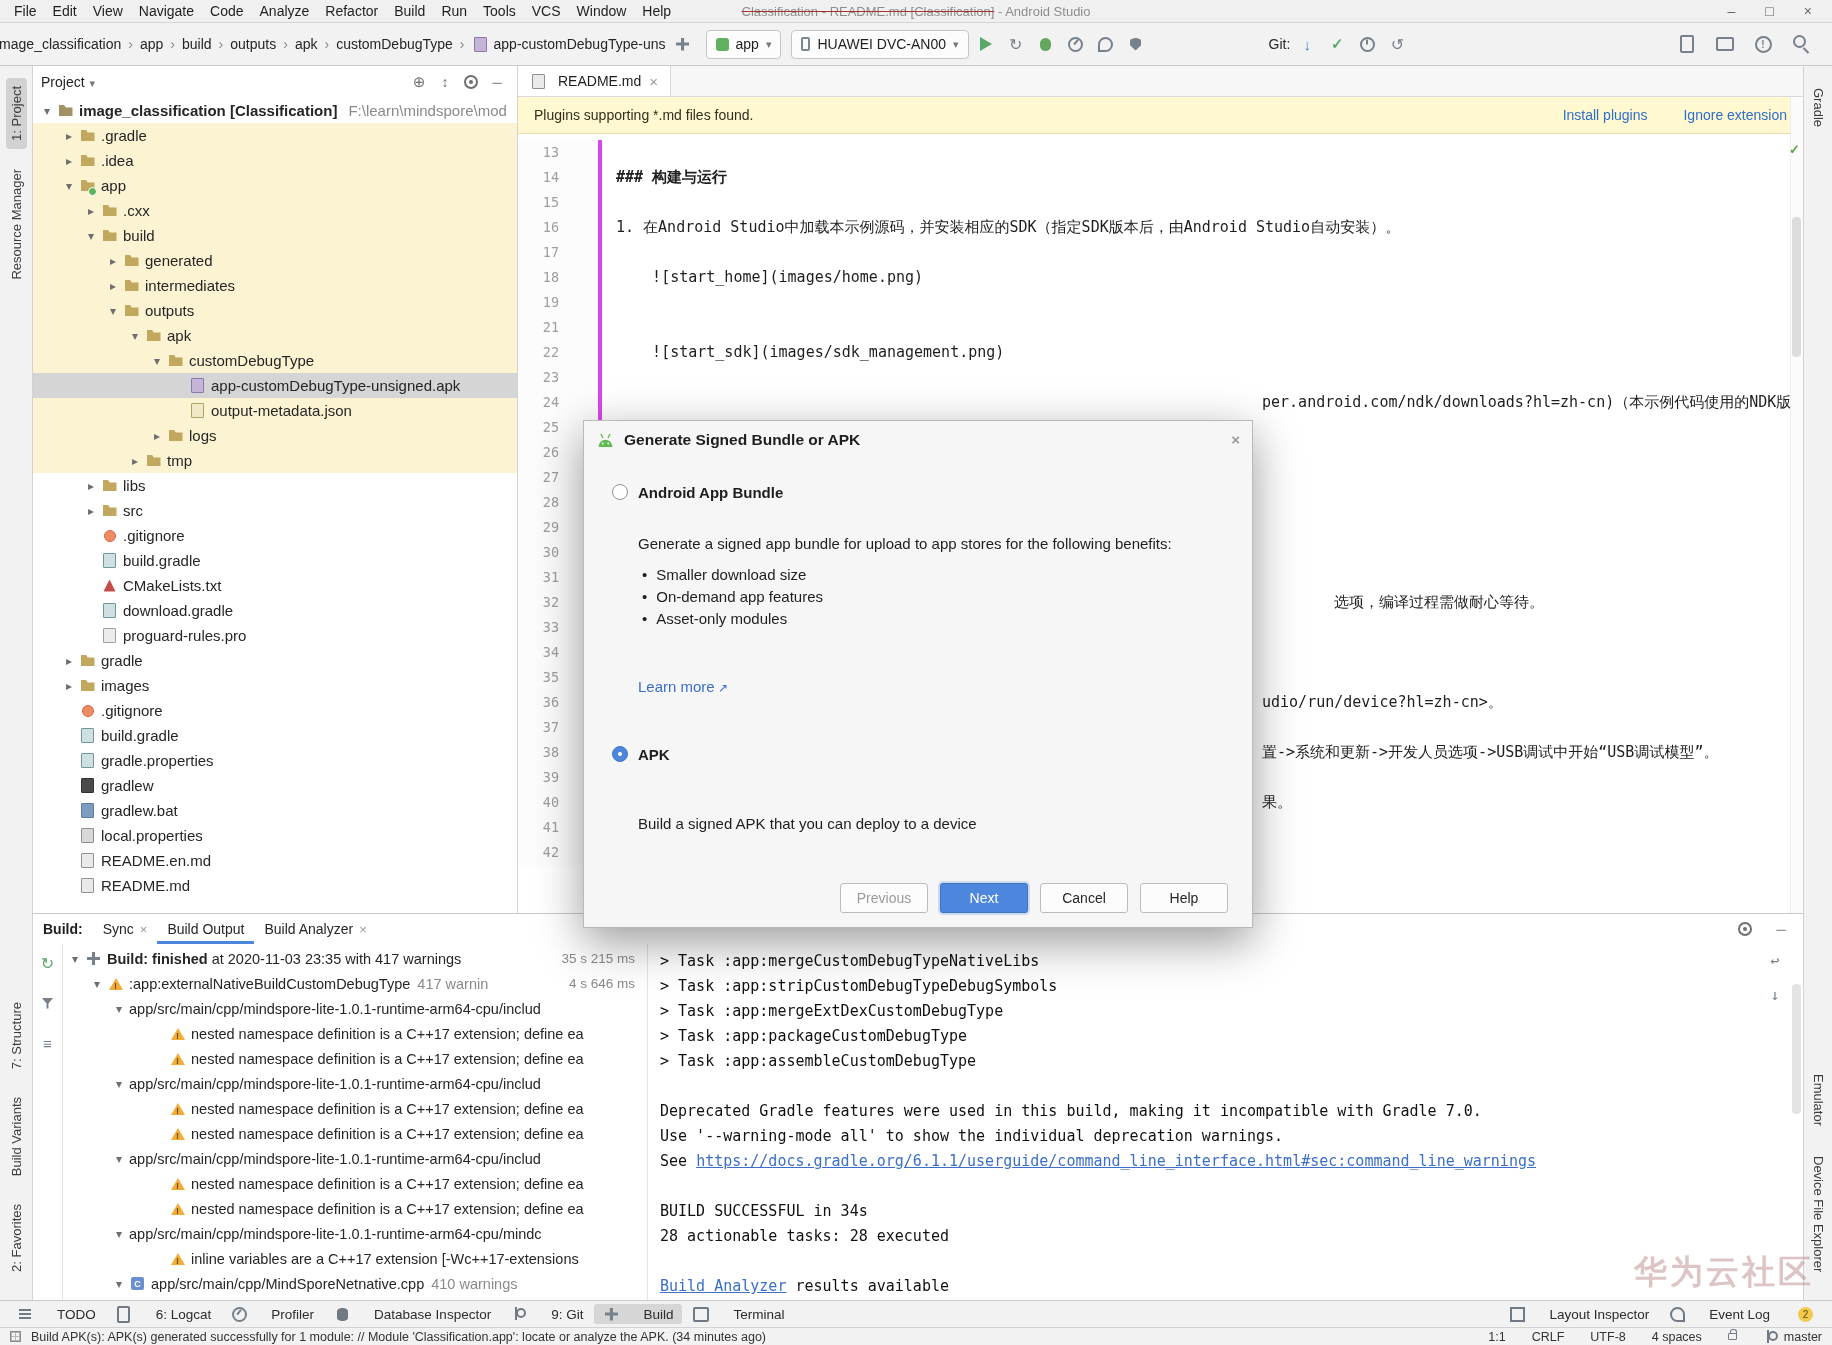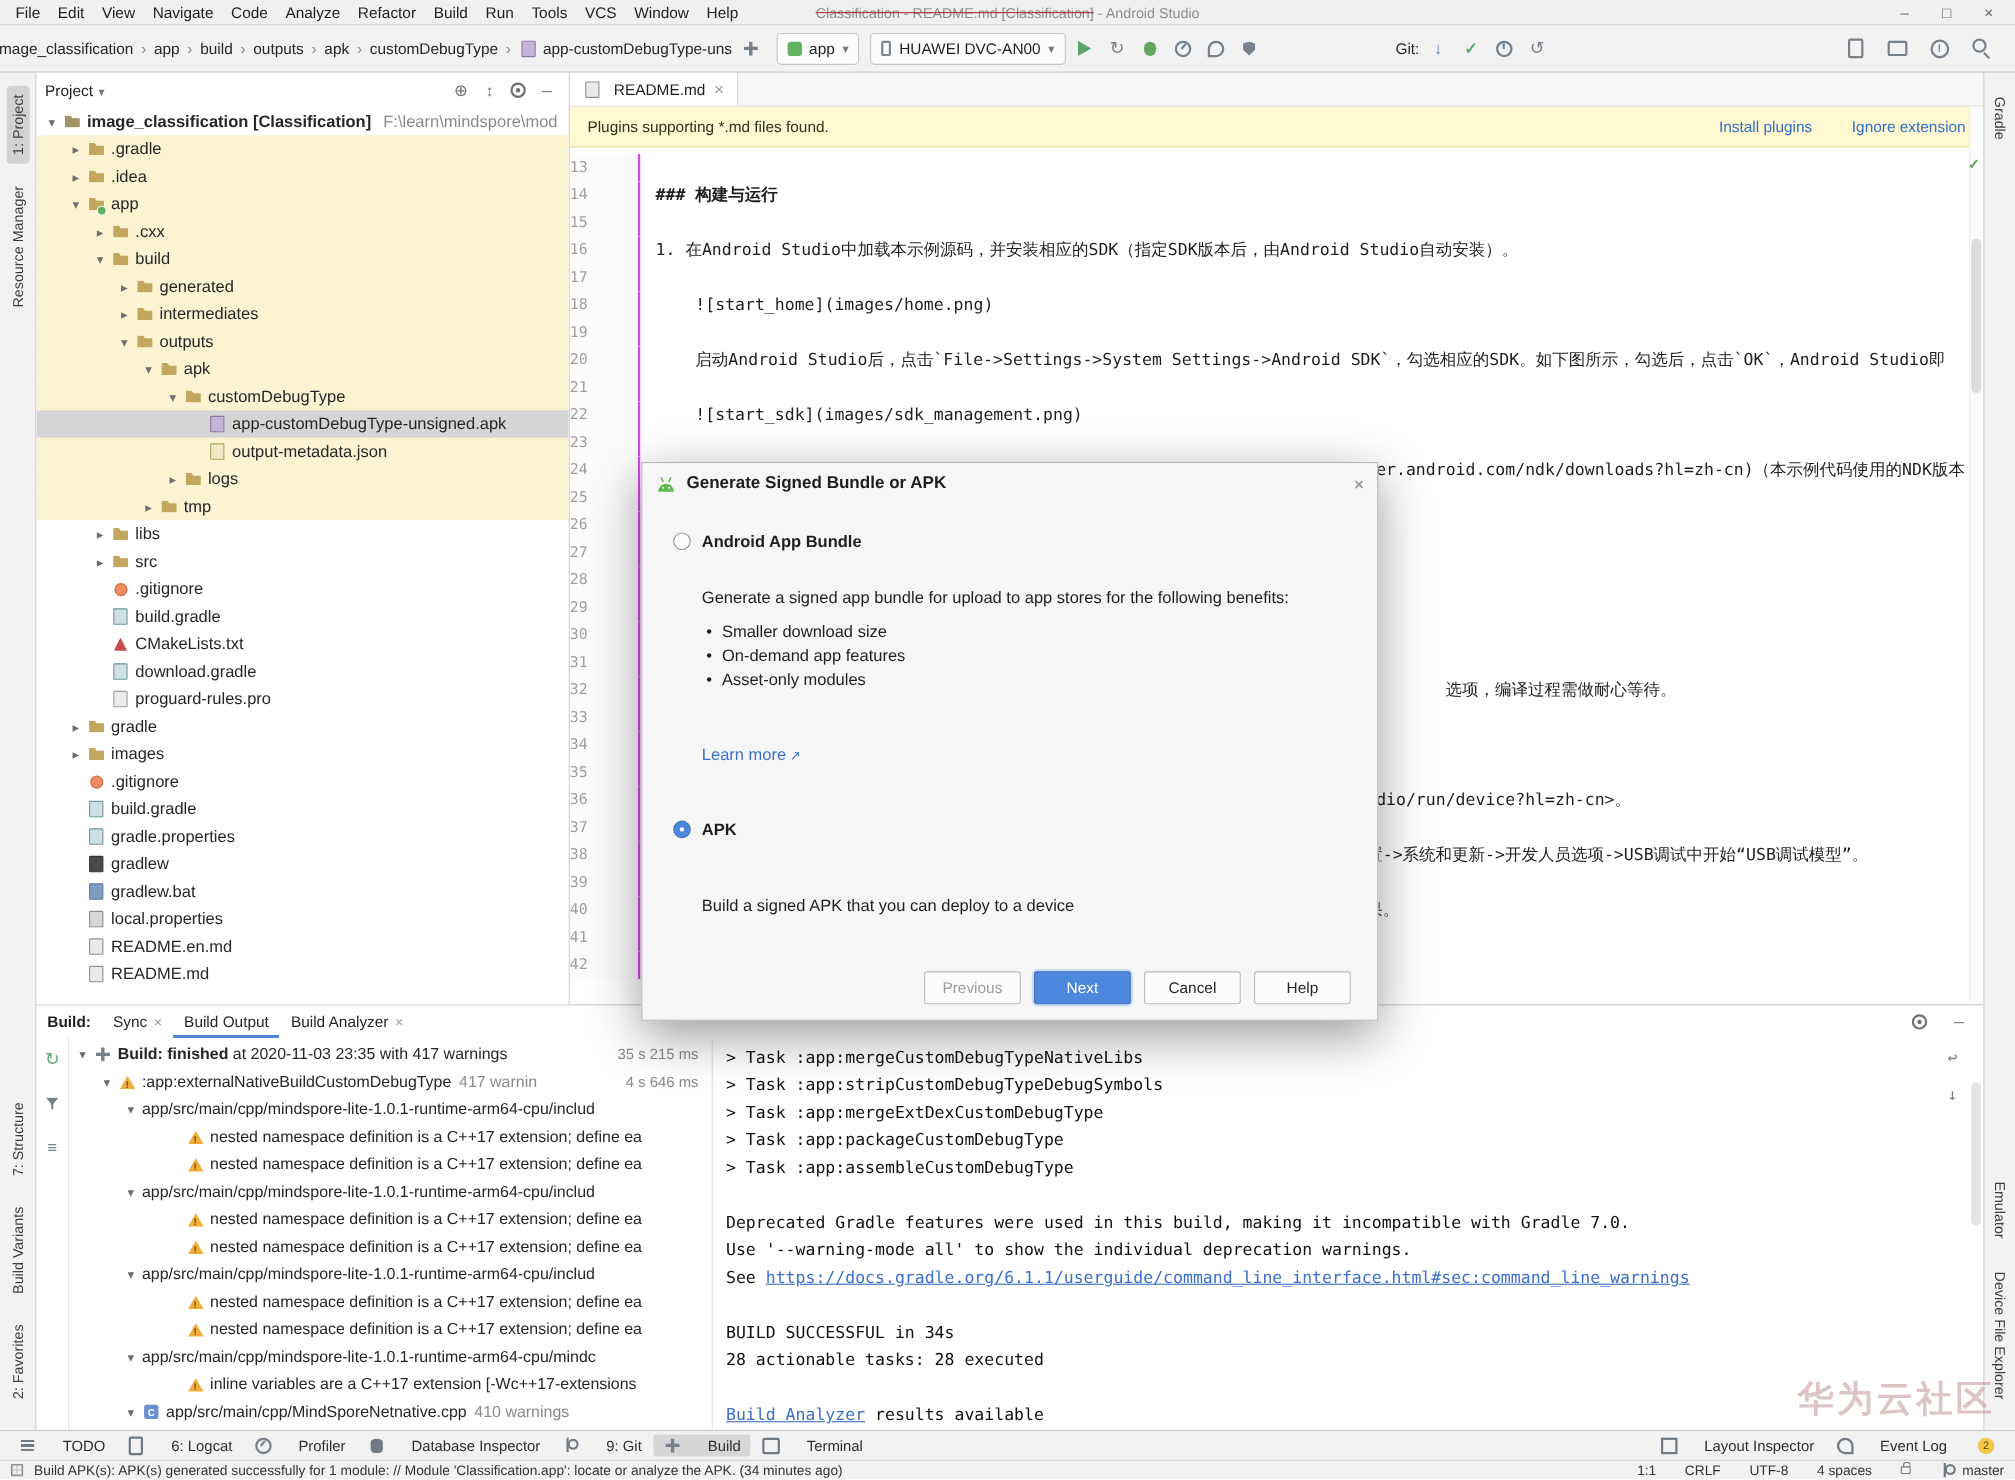--- a/index.html
+++ b/index.html
@@ -100,21 +100,21 @@
   .ticon[data-icon="cpp"]::before{content:'C';width:13px;height:13px;background:#6a8fd0;color:#fff;font-size:9px;font-weight:bold;display:flex;align-items:center;justify-content:center;border-radius:2px;border:none}
   
   .editor{position:absolute;left:518px;top:66px;width:1285px;height:847px;background:#fff;overflow:hidden;z-index:3}
   .tabs{height:31px;background:#f7f7f7;border-bottom:1px solid #d9d9d9;display:flex;align-items:stretch}
   .tab{display:inline-flex;align-items:center;height:100%;padding:0 12px;background:#fff;border-right:1px solid #d9d9d9;font-size:14px;gap:6px}
   .x-icon::before{content:'×';color:#9a9a9a;font-size:15px;margin-left:2px}
   .notif{height:37px;background:#fff8d1;border-bottom:1px solid #e8dcae;display:flex;align-items:center;padding:0 16px;font-size:14px;color:#32301f}
   .nlink{color:#2e6fc9;margin-left:36px;cursor:pointer}
   .ecode{font-family:"DejaVu Sans Mono","Liberation Mono",monospace;font-size:15px;padding-top:6px}
   .eline{display:flex;height:25px;line-height:25px;white-space:pre}
-  .eline .num{flex:none;width:64px;text-align:left;padding-right:14px;color:#9e9e9e;background:#fcfcfc;border-right:2px solid #d946ef;font-size:13.5px}
+  .eline .num{flex:none;width:84px;text-align:center;padding-right:14px;color:#9e9e9e;background:#fcfcfc;border-right:4px solid #d946ef;font-size:13.5px}
   .eline[data-b="1"] .etxt{font-weight:bold}
   .estripe{position:absolute;right:0;top:31px;width:13px;bottom:0;background:#fbfbfb;border-left:1px solid #eee}
   .ethumb{position:absolute;right:2px;top:120px;width:9px;height:140px;background:#dcdcdc;border-radius:4px}
   .insp{position:absolute;top:76px;right:2px;width:13px;text-align:center;font-size:13px}
   
   .dialog{position:absolute;left:583px;top:420px;width:670px;height:508px;background:#f6f6f6;border:1px solid #b9b9b9;box-shadow:0 14px 44px rgba(0,0,0,.4);z-index:60;font-size:15px}
   .dlg-title{height:38px;display:flex;align-items:center;gap:9px;padding:0 12px;font-size:15.5px;font-weight:bold}
   .dlg-close{margin-left:auto;color:#8a8a8a;font-size:17px}
   .dlg-body{padding:24px 28px 0 28px;position:relative;height:calc(100% - 38px)}
   .radio-row{display:flex;align-items:center;gap:10px;height:18px}
@@ -643,24 +643,20 @@
       <div class="eline">
         <span class="num">18</span>
         <span class="etxt" style="padding-left: 14px;">    ![start_home](images/home.png)</span>
       </div>
 
       <div class="eline">
         <span class="num">19</span>
         <span class="etxt" style="padding-left: 14px;"></span>
       </div>
 
-      <div class="eline">
-        <span class="num">20</span>
-        <span class="etxt" style="padding-left: 14px;">    启动Android Studio后，点击`File-&gt;Settings-&gt;System Settings-&gt;Android SDK`，勾选相应的SDK。如下图所示，勾选后，点击`OK`，Android Studio即</span>
-      </div>
 
       <div class="eline">
         <span class="num">21</span>
         <span class="etxt" style="padding-left: 14px;"></span>
       </div>
 
       <div class="eline">
         <span class="num">22</span>
         <span class="etxt" style="padding-left: 14px;">    ![start_sdk](images/sdk_management.png)</span>
       </div>

